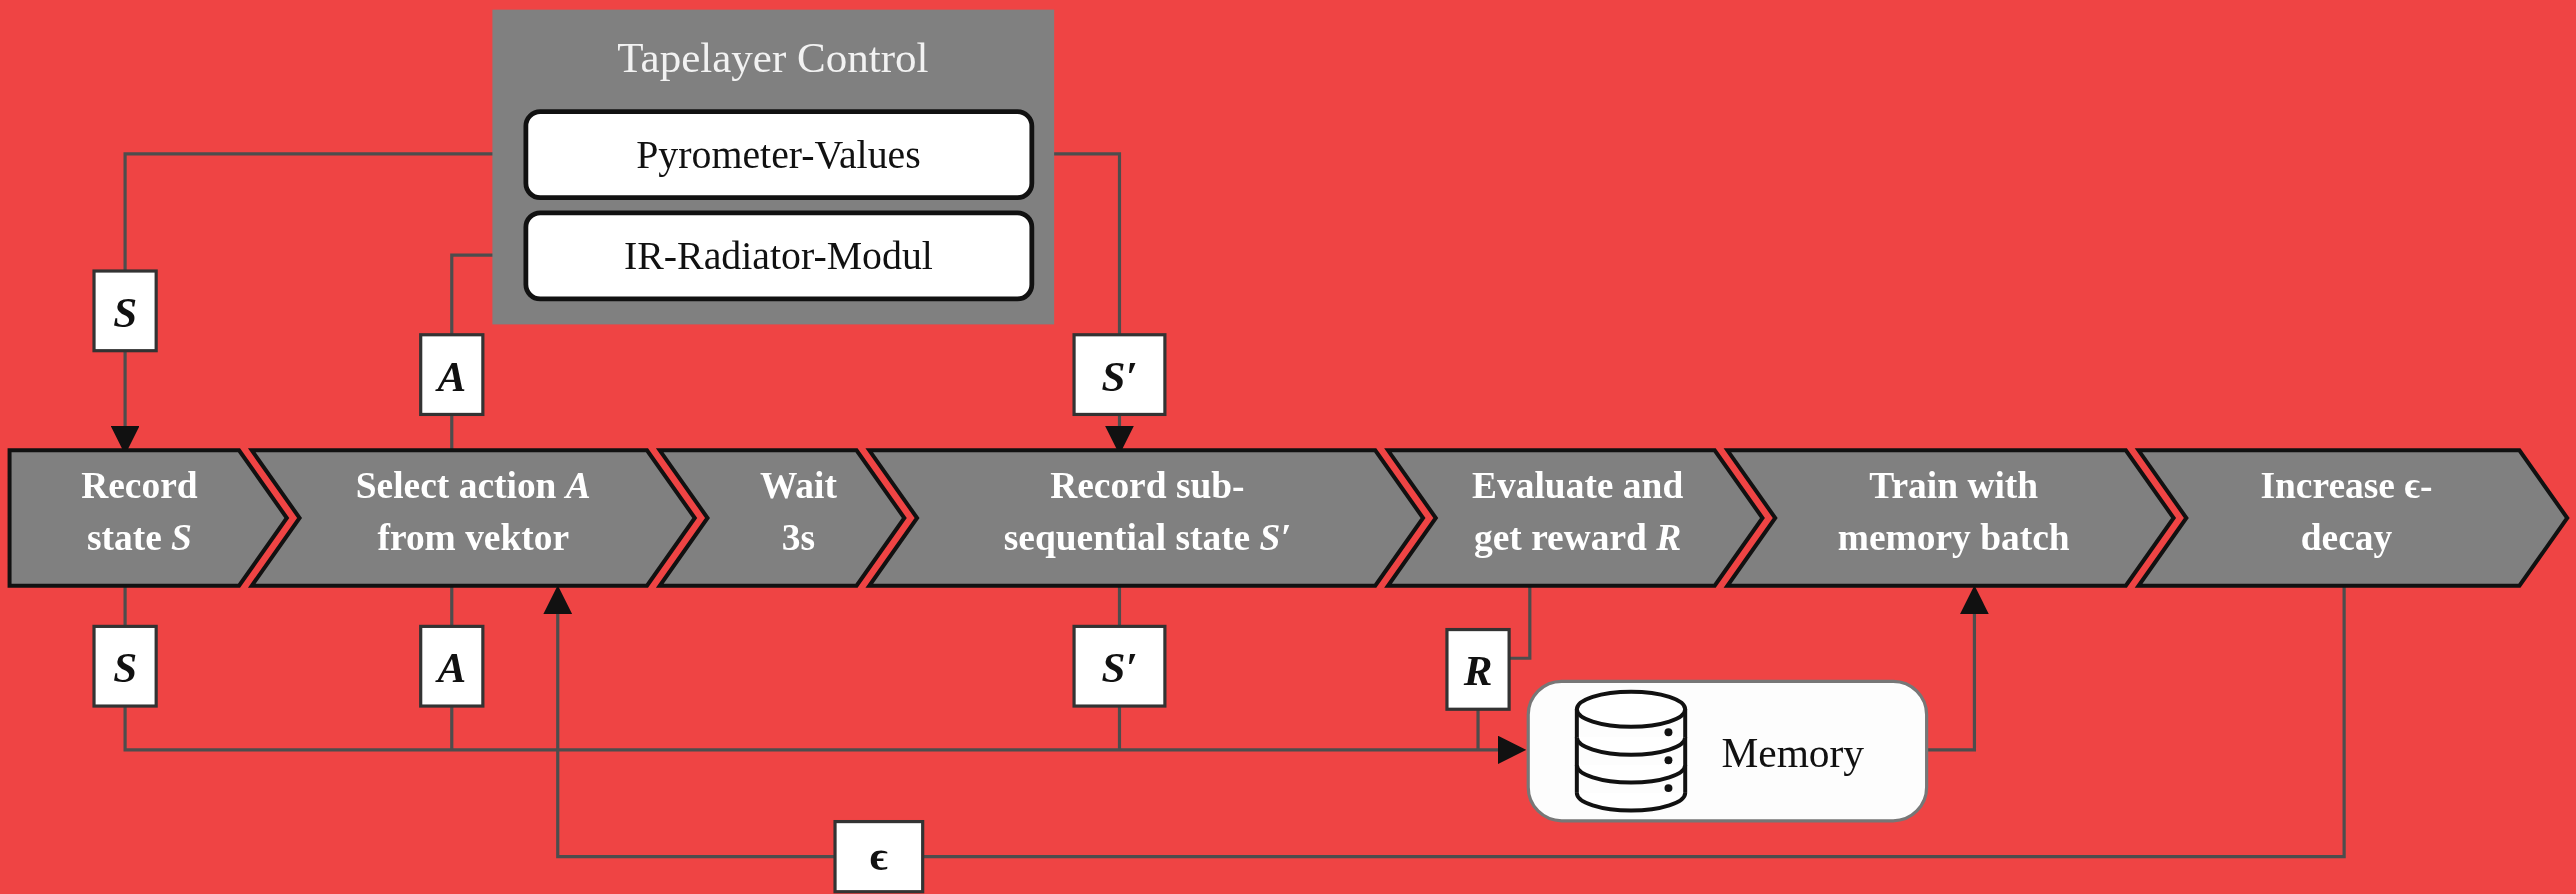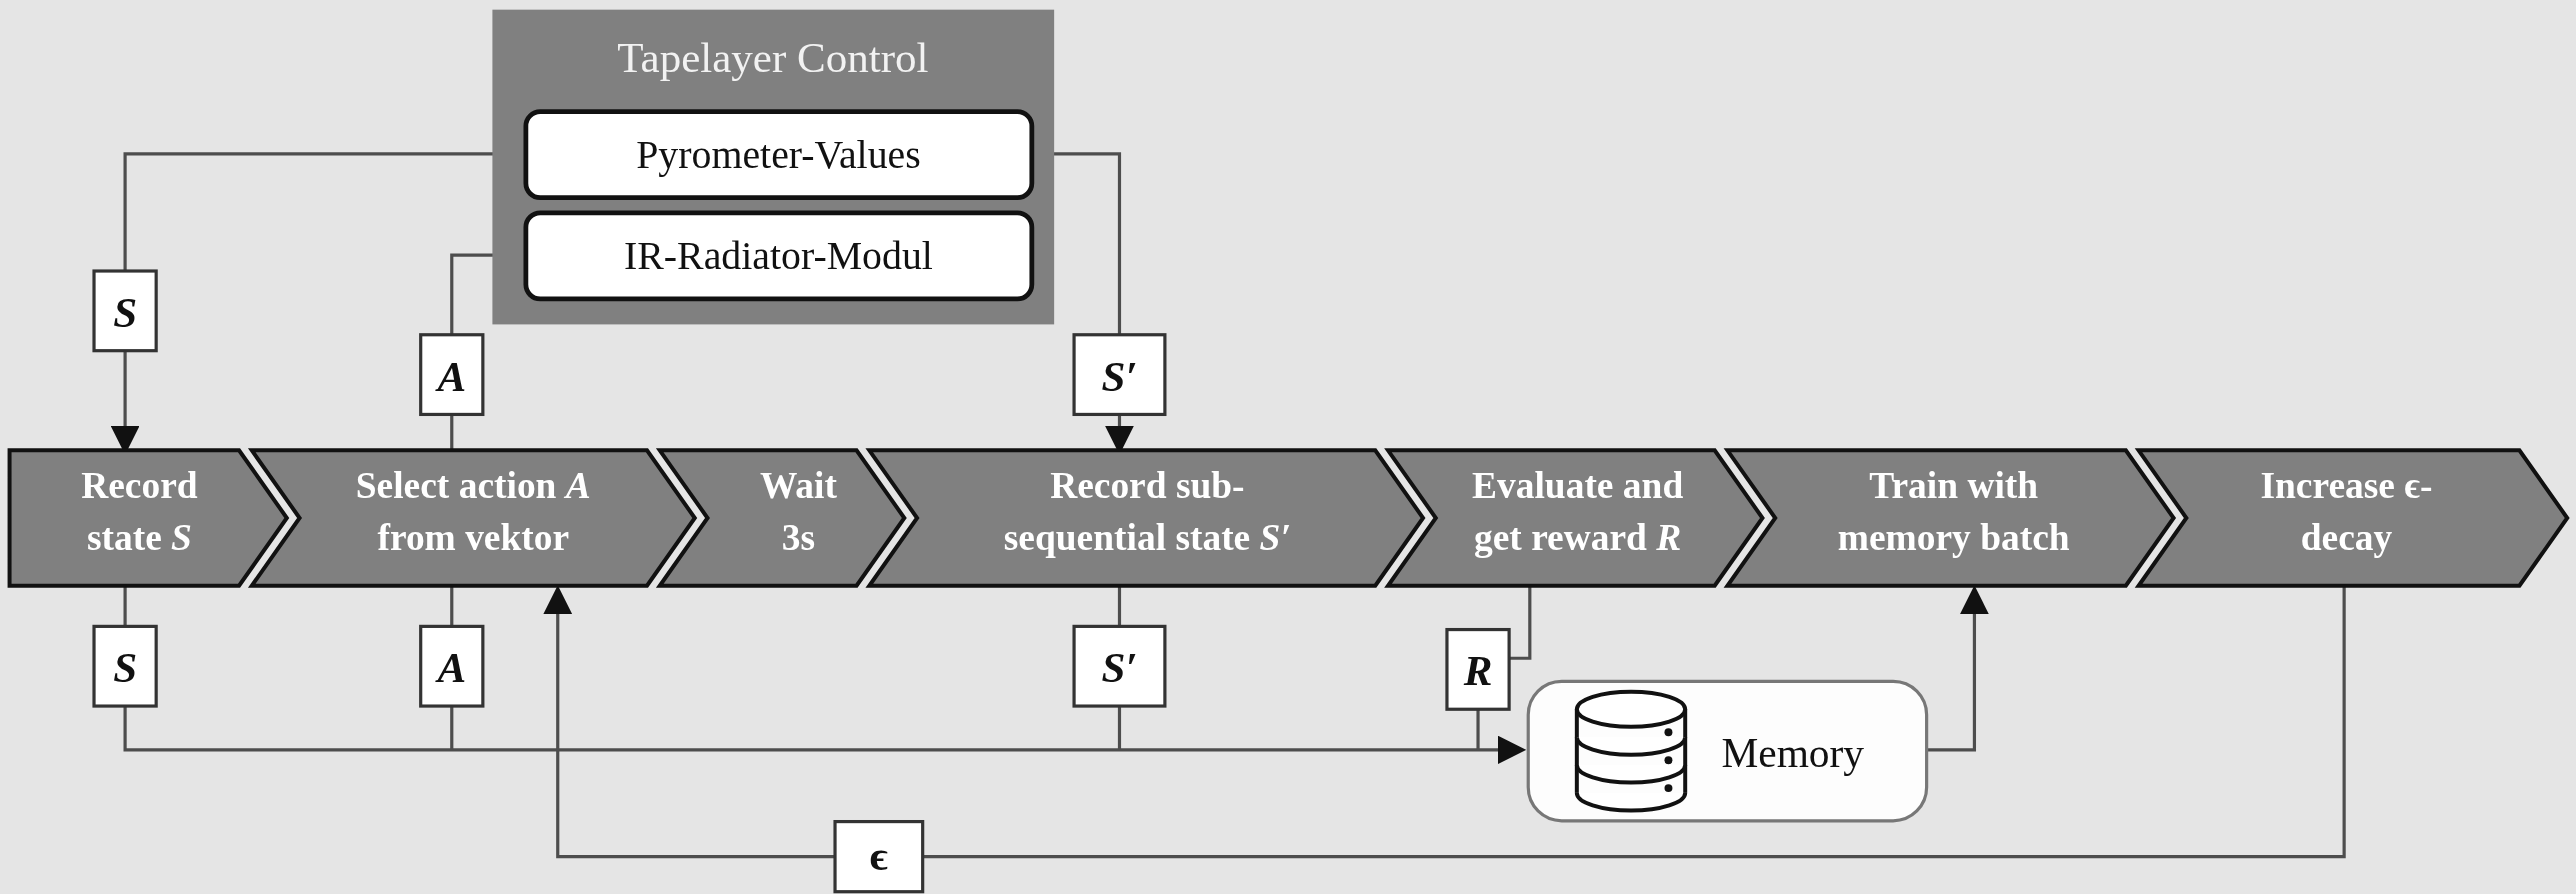--- a/index.html
+++ b/index.html
@@ -7,21 +7,21 @@
     padding: 0;
     background: #ffffff;
   }
   body {
     font-family: "Liberation Serif", "DejaVu Serif", serif;
   }
   #canvas {
     position: relative;
     width: 2576px;
     height: 895px;
-    background: #e5e5e5;
+    background: #ef4444;
     overflow: hidden;
   }
   svg.layer {
     position: absolute;
     top: 0;
     left: 0;
     width: 2576px;
     height: 895px;
   }
   .conn { fill: none; stroke: #4d4d4d; stroke-width: 4; }

